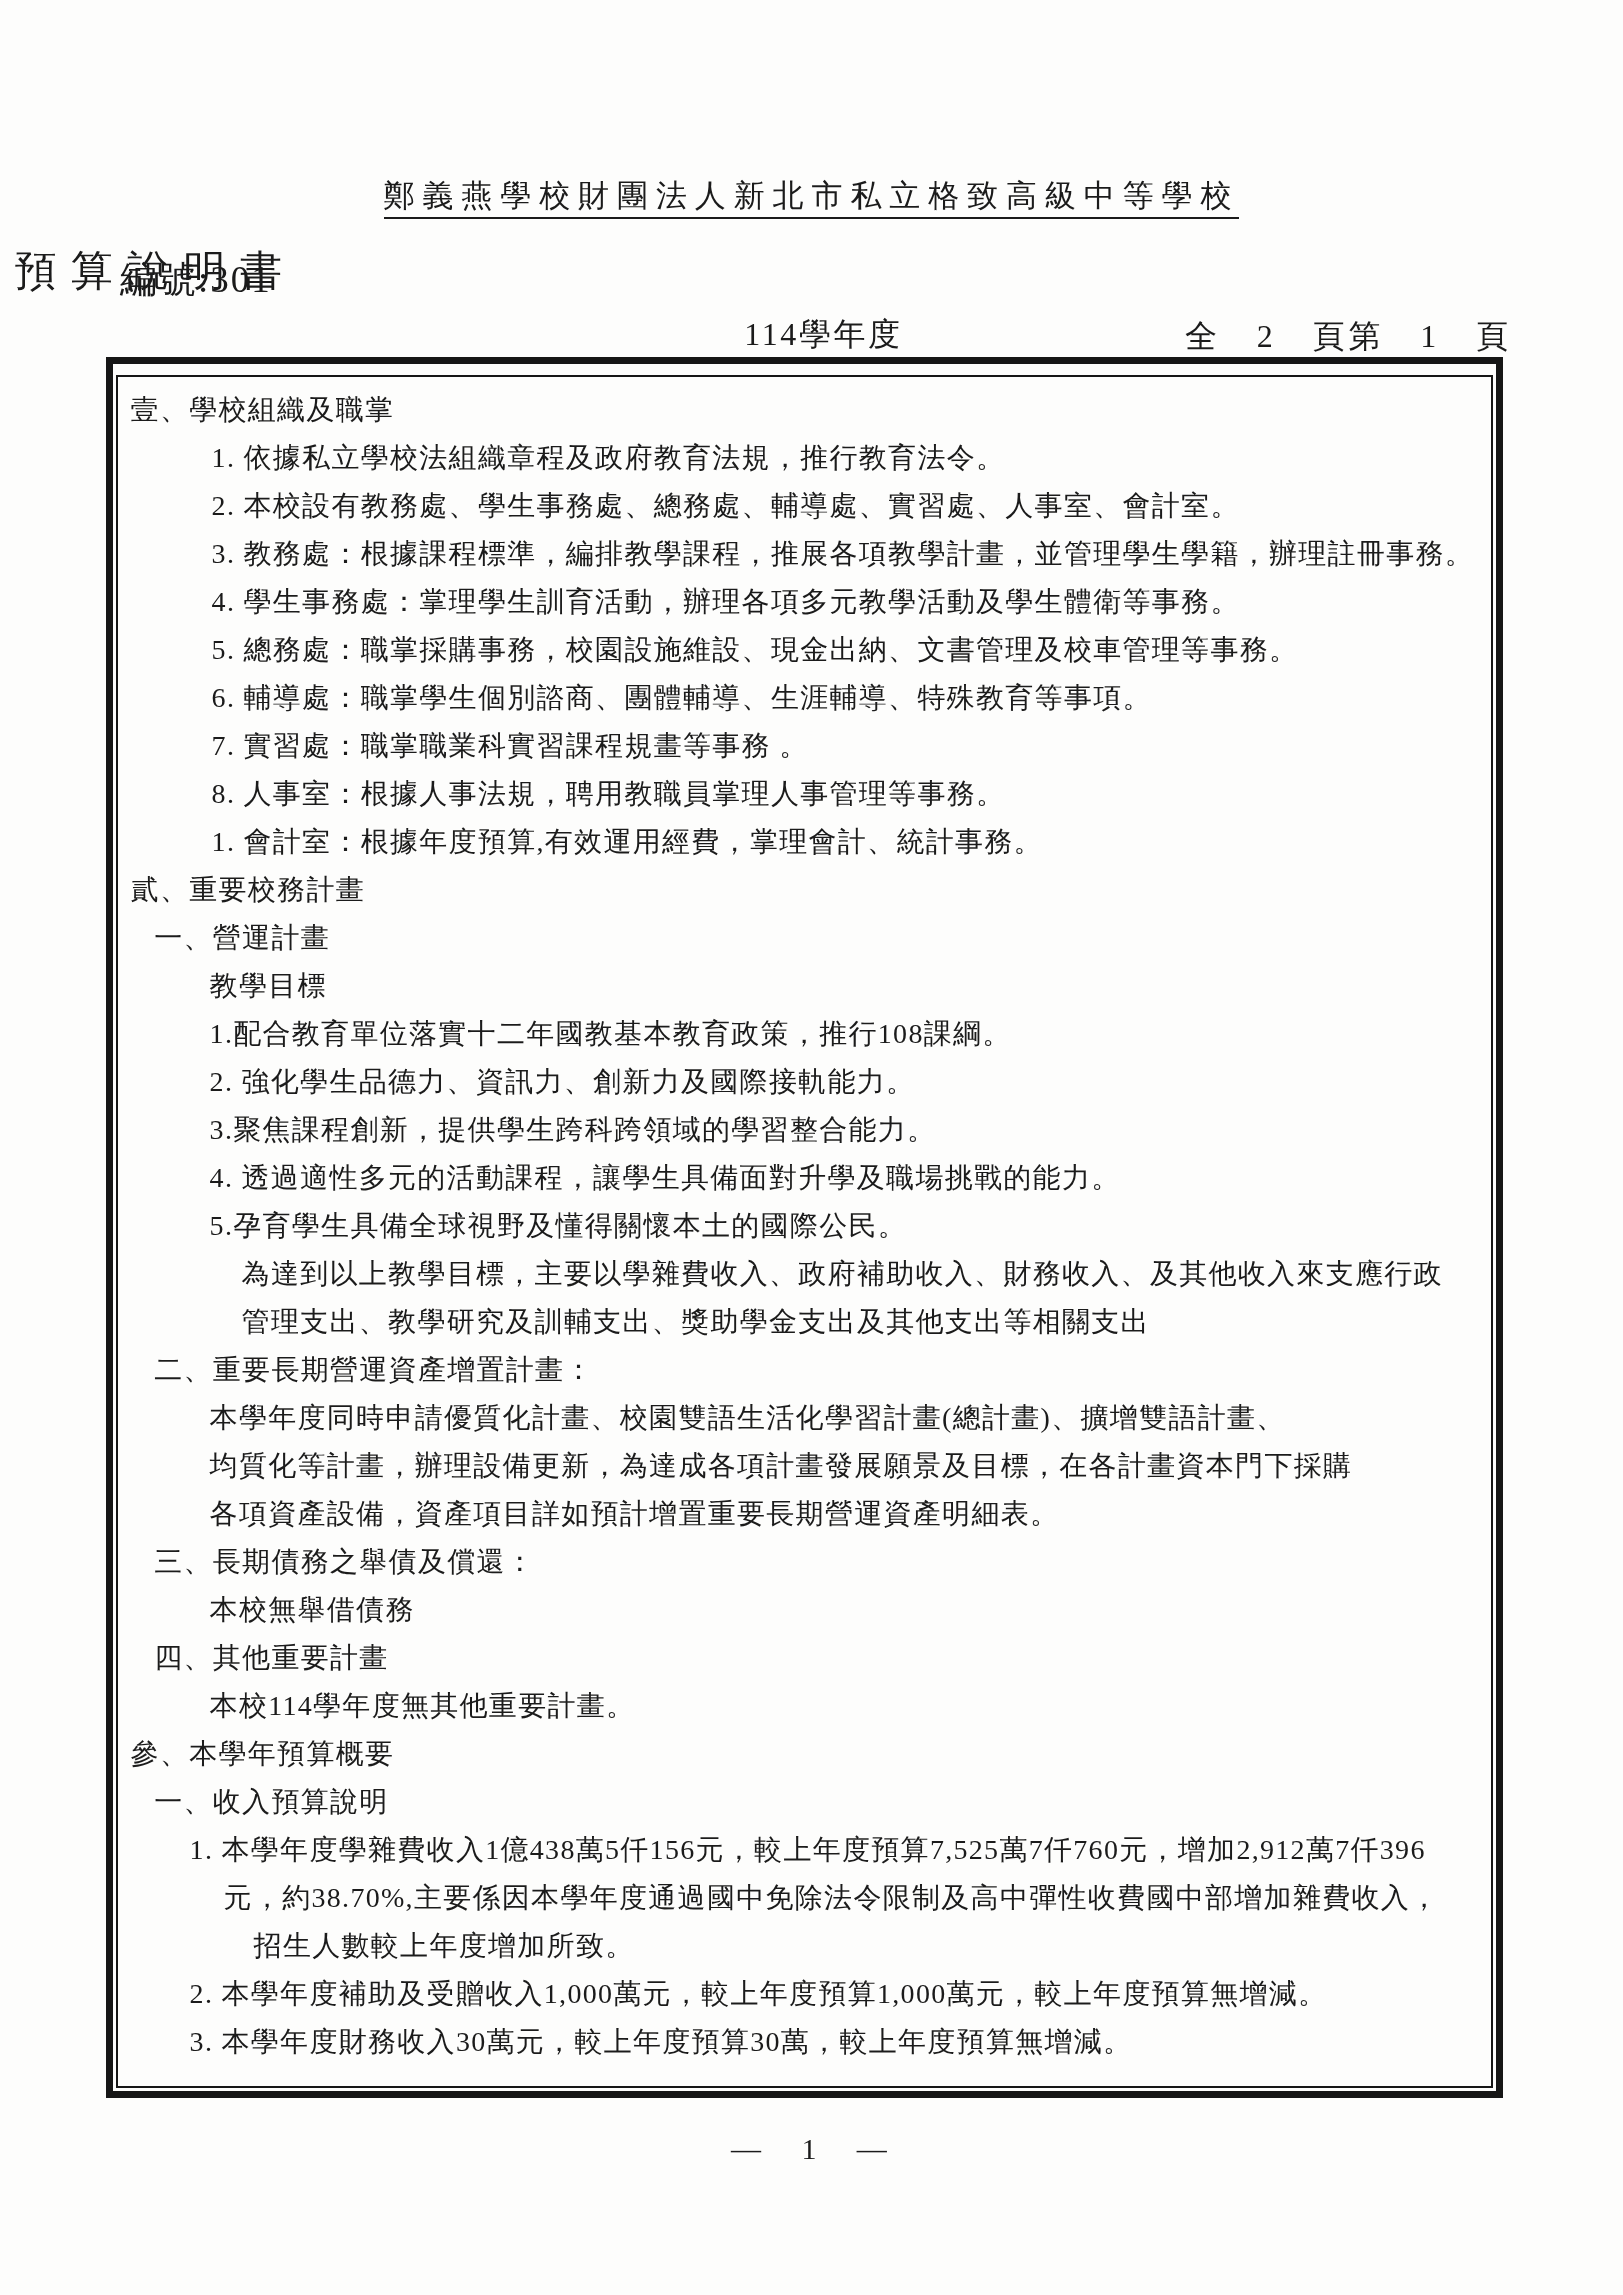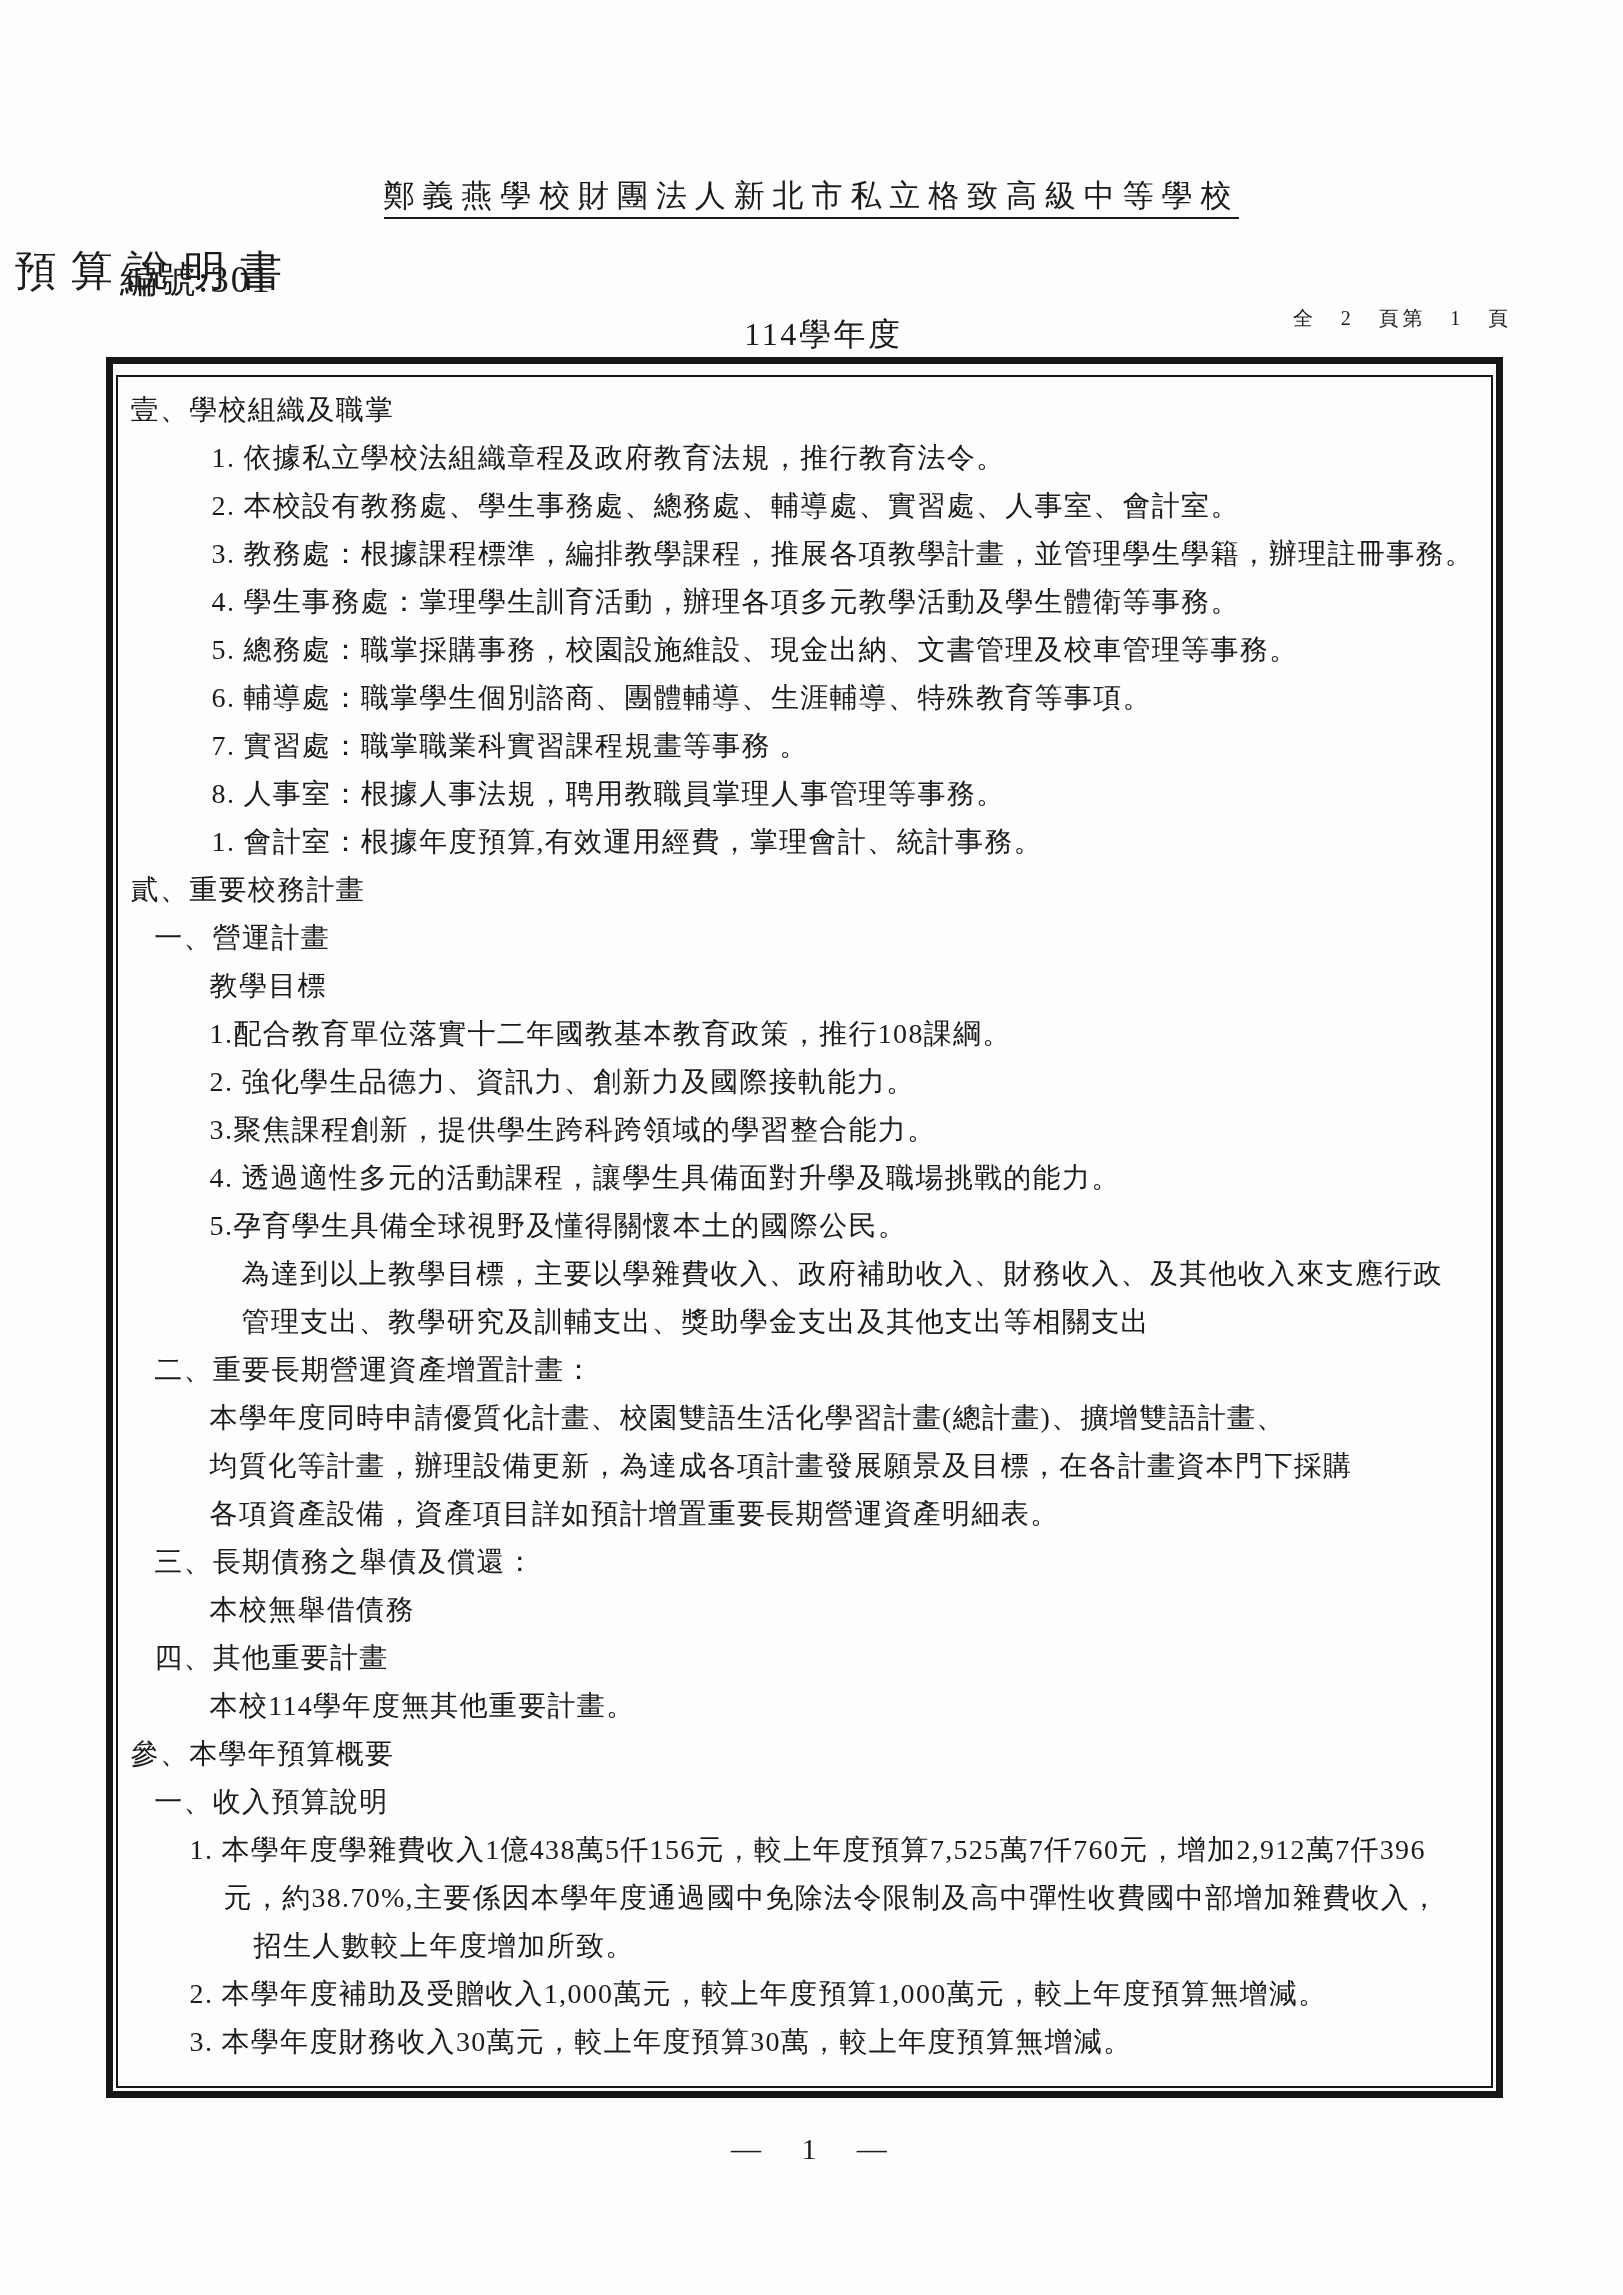--- a/index.html
+++ b/index.html
@@ -54,23 +54,23 @@
     top: 313px;
     left: 0;
     width: 100%;
     text-align: center;
     font-size: 32px;
     letter-spacing: 2.6px;
     padding-left: 12px;
   }
   .pagination {
     position: absolute;
-    top: 305px;
+    top: 315px;
     right: 111px;
-    font-size: 20px;
+    font-size: 32px;
     letter-spacing: 3.9px;
     white-space: nowrap;
   }
   
   .content-box {
     position: absolute;
     top: 357px;
     left: 106px;
     width: 1397px;
     height: 1741px;

